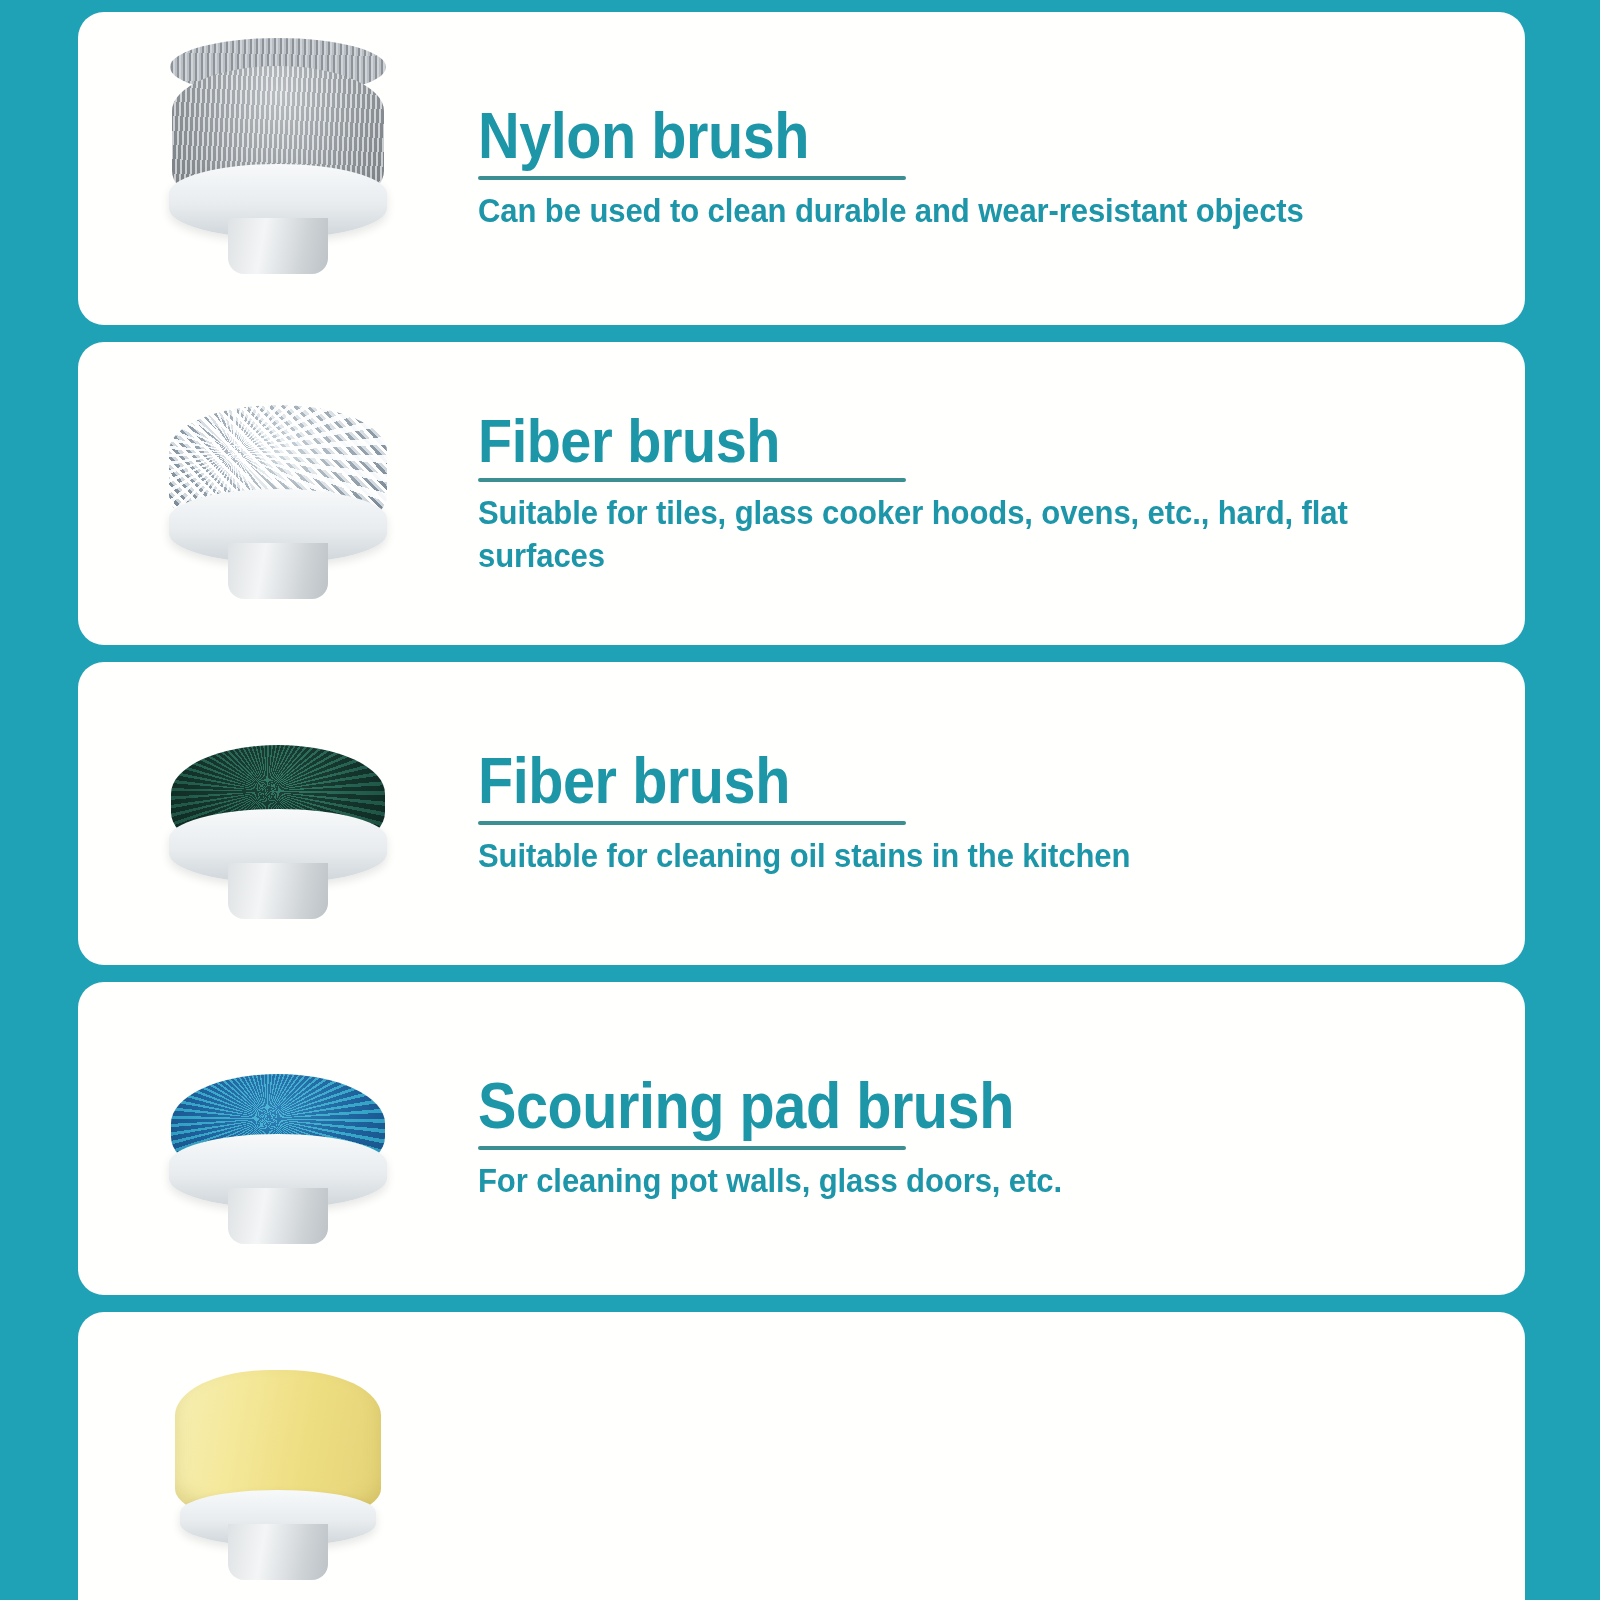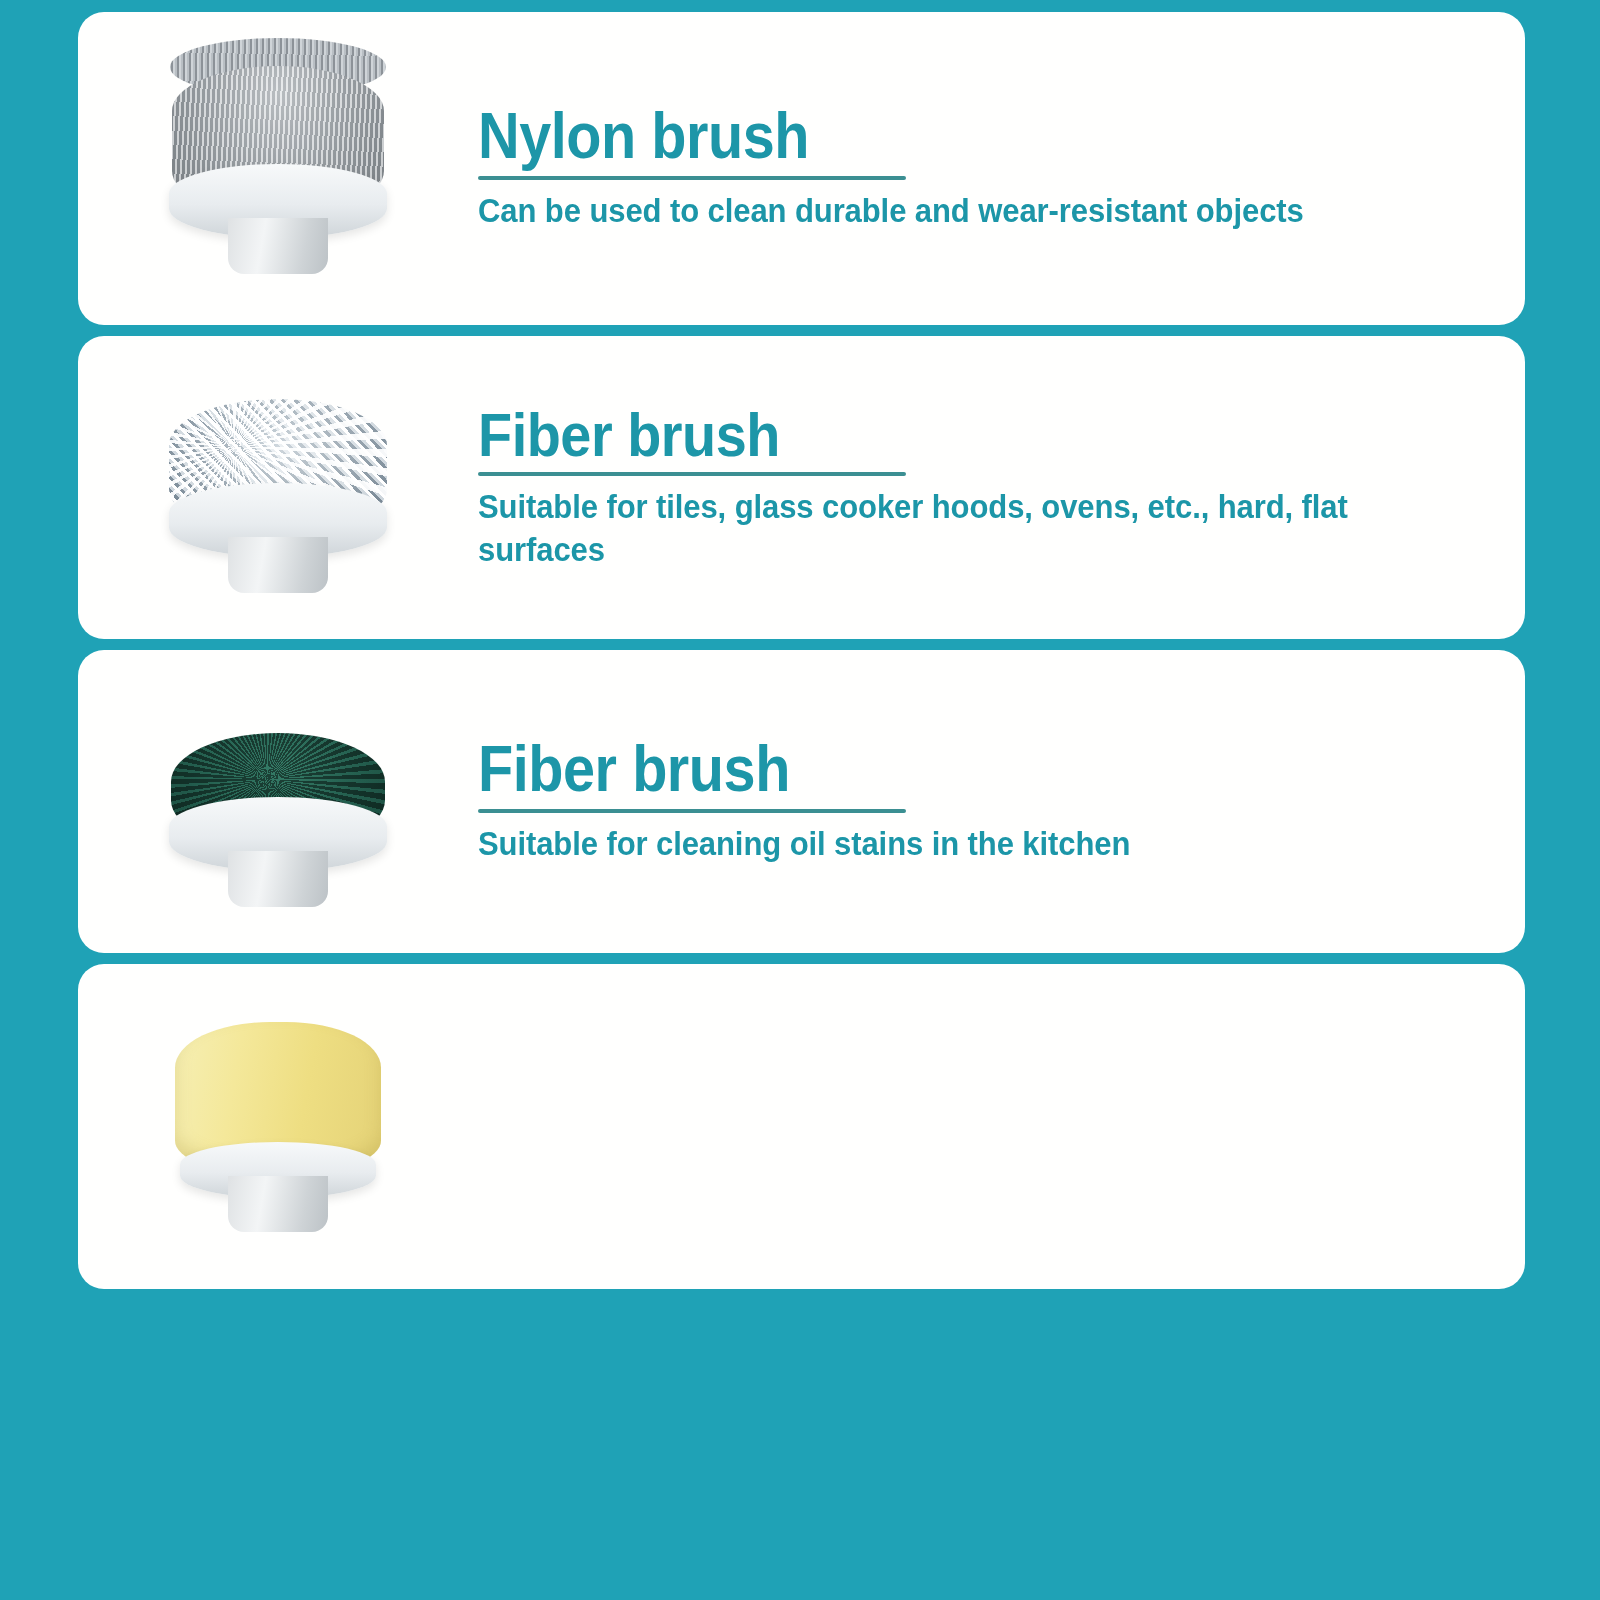--- a/index.html
+++ b/index.html
@@ -9,21 +9,21 @@
     font-family:"Liberation Sans", sans-serif;
     overflow:hidden;
   }
   .page {
     position:relative;
     width:1600px; height:1600px;
     background:#1fa2b6;
     padding:12px 75px 0 78px;
     display:flex;
     flex-direction:column;
-    gap:11px;
+    gap:17px;
   }
   .card {
     position:relative;
     background:#fffffe;
     border-radius:26px;
     display:flex;
     align-items:center;
     overflow:hidden;
     flex:0 0 auto;
   }
@@ -220,20 +220,34 @@
         <div class="stem"></div>
       </div>
     </div>
     <div class="body">
       <div class="title">Fiber brush</div>
       <div class="rule"></div>
       <div class="desc">Suitable for cleaning oil stains in the kitchen</div>
     </div>
   </div>
 
+  <div class="card c4">
+    <div class="thumb">
+      <div class="brush blue">
+        <div class="pad"></div>
+        <div class="base"></div>
+        <div class="stem"></div>
+      </div>
+    </div>
+    <div class="body">
+      <div class="title">Scouring pad brush</div>
+      <div class="rule"></div>
+      <div class="desc">For cleaning pot walls, glass doors, etc.</div>
+    </div>
+  </div>
 
   <div class="card c5">
     <div class="thumb">
       <div class="brush sponge">
         <div class="pad"></div>
         <div class="base"></div>
         <div class="stem"></div>
       </div>
     </div>
   </div>

